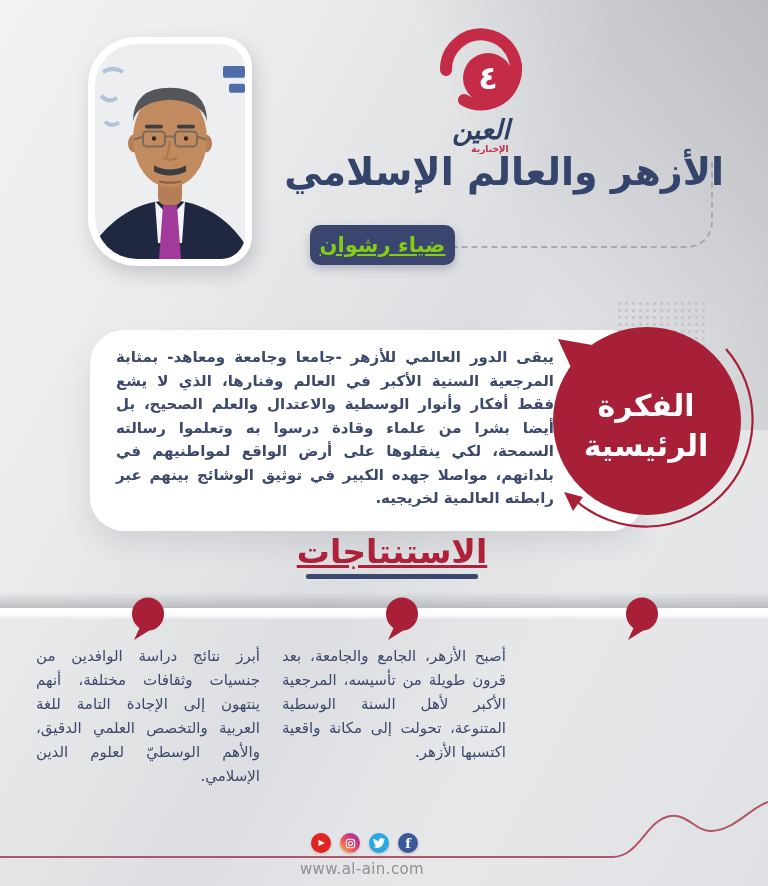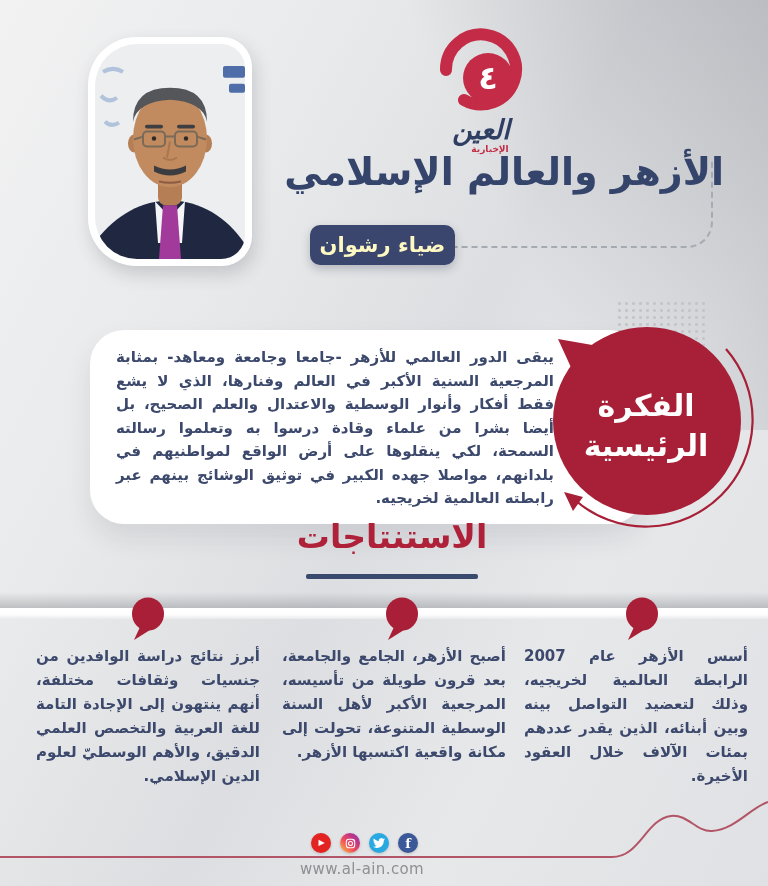--- a/index.html
+++ b/index.html
@@ -31,61 +31,61 @@
   .dashed-decor{
     position:absolute; left:453px; top:162px; width:260px; height:86px;
     border-right:2px dashed #a6aab1; border-bottom:2px dashed #a6aab1;
     border-bottom-right-radius:26px;
   }
   .author-badge{
     position:absolute; left:310px; top:225px; width:145px; height:40px;
     background:#3a466d; border-radius:10px; box-shadow:0 4px 10px rgba(40,45,70,.25);
     display:flex; align-items:center; justify-content:center;
   }
-  .author-badge span{ color:#fef9c3; font-size:21px; font-weight:700; direction:rtl; }
+  .author-badge span{ color:#84cc16; font-size:21px; font-weight:700; direction:rtl;text-decoration:underline; }
   
   .idea-dots{
     position:absolute; left:616px; top:300px; width:92px; height:74px;
     background-image:radial-gradient(#c3c5c9 1.3px, transparent 1.6px);
     background-size:7px 7px;
   }
   .idea-card{
     position:absolute; left:90px; top:330px; width:554px; min-height:188px;
     background:#ffffff; border-radius:34px;
     box-shadow:0 14px 26px rgba(45,50,65,.10);
-    padding:16px 90px 13px 26px;
+    padding:16px 90px 20px 26px;
   }
   .idea-card p{
     direction:rtl; text-align:justify; color:#3c496c;
     font-size:15px; line-height:23.5px; font-weight:700;
   }
   .idea-badge{ position:absolute; left:538px; top:312px; }
   
   .concl-heading{
-    position:absolute; top:517px; left:16px; right:0; text-align:center;
-    direction:rtl; font-size:33px; font-weight:700; color:#ae2138;
+    position:absolute; top:532px; left:16px; right:0; text-align:center;
+    direction:rtl; font-size:33px; font-weight:700; color:#ae2138;text-decoration:underline;
   }
   .concl-underline{
     position:absolute; left:306px; top:574px; width:172px; height:5px;
     background:#394a6e; border-radius:2px;
   }
   .divider-shadow{
     position:absolute; left:0; top:592px; width:768px; height:16px;
     background:linear-gradient(180deg, rgba(125,128,134,0) 0%, rgba(125,128,134,.40) 100%);
   }
   .divider-band{
     position:absolute; left:0; top:608px; width:768px; height:11px;
     background:linear-gradient(180deg,#ffffff 0%,#fdfdfe 60%, #e9eaec 100%);
   }
   .bubble{ position:absolute; top:597px; width:36px; height:46px; }
   .bubble.b1{ left:624px; } .bubble.b2{ left:384px; } .bubble.b3{ left:130px; }
   .concl-col{
     position:absolute; top:644px; width:224px;
     direction:rtl; text-align:justify; color:#3c496c;
-    font-size:15px; line-height:24px; font-weight:700;
+    font-size:15px; line-height:24px; font-weight:400;
   }
   .col-1{ left:524px; } .col-2{ left:282px; } .col-3{ left:36px; }
   
   .wave{ position:absolute; left:0; top:795px; }
   .social{ position:absolute; left:311px; top:833px; display:flex; gap:9px; }
   .sicon{
     width:20px; height:20px; border-radius:50%;
     display:flex; align-items:center; justify-content:center; color:#fff;
     box-shadow:0 1px 3px rgba(0,0,0,.18);
   }
@@ -187,21 +187,20 @@
   </svg>
   <svg class="bubble b2" viewBox="0 0 36 46">
     <ellipse cx="18" cy="17" rx="16" ry="16.5" fill="#a81f37"></ellipse>
     <path d="M10 30 L4 43 L20 33 Z" fill="#a81f37"></path>
   </svg>
   <svg class="bubble b3" viewBox="0 0 36 46">
     <ellipse cx="18" cy="17" rx="16" ry="16.5" fill="#a81f37"></ellipse>
     <path d="M10 30 L4 43 L20 33 Z" fill="#a81f37"></path>
   </svg>
 
-  <div class="concl-col col-1">أسس الأزهر عام 2007 الرابطة العالمية لخريجيه، وذلك لتعضيد التواصل بينه وبين أبنائه، الذين يقدر عددهم بمئات الآلاف خلال العقود الأخيرة.</div>
   <div class="concl-col col-2">أصبح الأزهر، الجامع والجامعة، بعد قرون طويلة من تأسيسه، المرجعية الأكبر لأهل السنة الوسطية المتنوعة، تحولت إلى مكانة واقعية اكتسبها الأزهر.</div>
   <div class="concl-col col-3">أبرز نتائج دراسة الوافدين من جنسيات وثقافات مختلفة، أنهم ينتهون إلى الإجادة التامة للغة العربية والتخصص العلمي الدقيق، والأهم الوسطيّ لعلوم الدين الإسلامي.</div>
 
   <div class="social">
     <div class="sicon youtube">
       <span>▶</span>
     </div>
     <div class="sicon instagram">
       <svg width="13" height="13" viewBox="0 0 20 20" fill="none" stroke="#ffffff" stroke-width="1.6">
         <rect x="3.5" y="3.5" width="13" height="13" rx="4"></rect>

